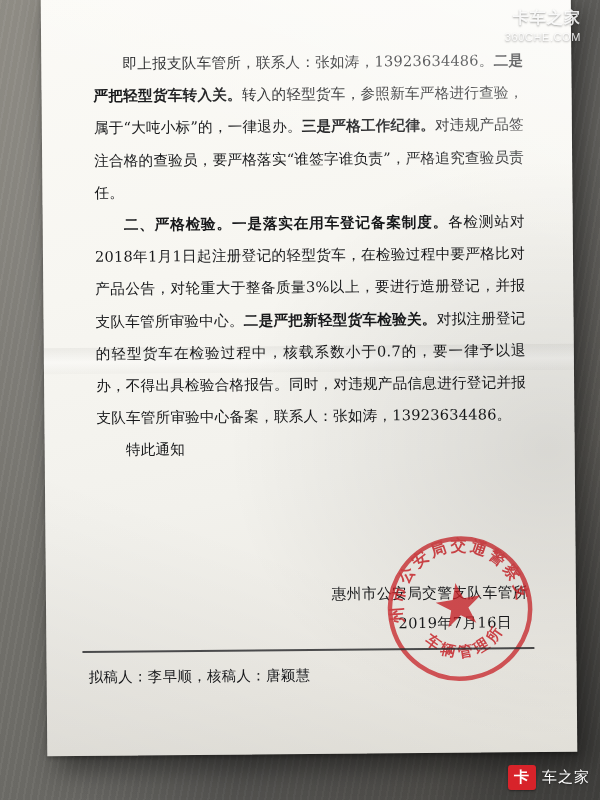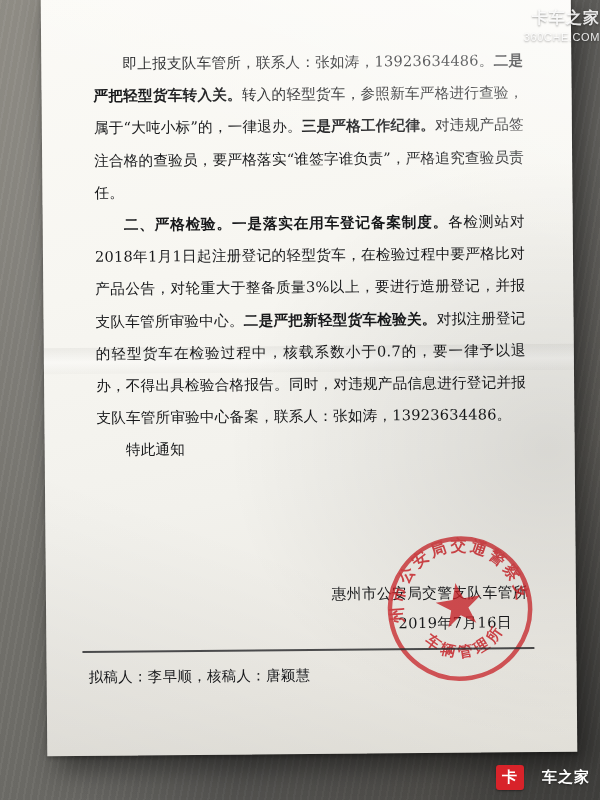--- a/index.html
+++ b/index.html
@@ -146,21 +146,21 @@
     top: 672px;
     font-family: "DejaVu Serif", serif;
     font-size: 14.4px;
     color: #16171a;
     letter-spacing: 0.4px;
   }
 
   
   .wm-top {
     position: absolute;
-    right: 0;
+    right: 19px;
     top: 8px;
     text-align: right;
     color: rgba(255,255,255,0.88);
     font-family: "Liberation Sans", sans-serif;
     text-shadow: 0 1px 2px rgba(0,0,0,0.35);
   }
   .wm-top .cn {
     font-size: 16px;
     letter-spacing: 1px;
     font-weight: bold;
@@ -187,24 +187,23 @@
     font-weight: bold;
     padding: 3px 6px;
     border-radius: 3px;
     letter-spacing: 1px;
     box-shadow: 0 1px 2px rgba(0,0,0,0.4);
   }
   .wm-badge-sub {
     color: #ffffff;
     font-family: "Liberation Sans", sans-serif;
     font-size: 15px;
-    font-weight: bold;
+    font-weight: normal;
     letter-spacing: 1px;
     text-shadow: 0 1px 2px rgba(0,0,0,0.45);
-    margin-left: 12px;
   }
 </style>
 </head>
 <body>
 
 <div class="scene">
   <div class="desk-grain"></div>
   <div class="desk-shade"></div>
 
   <div class="paper">

